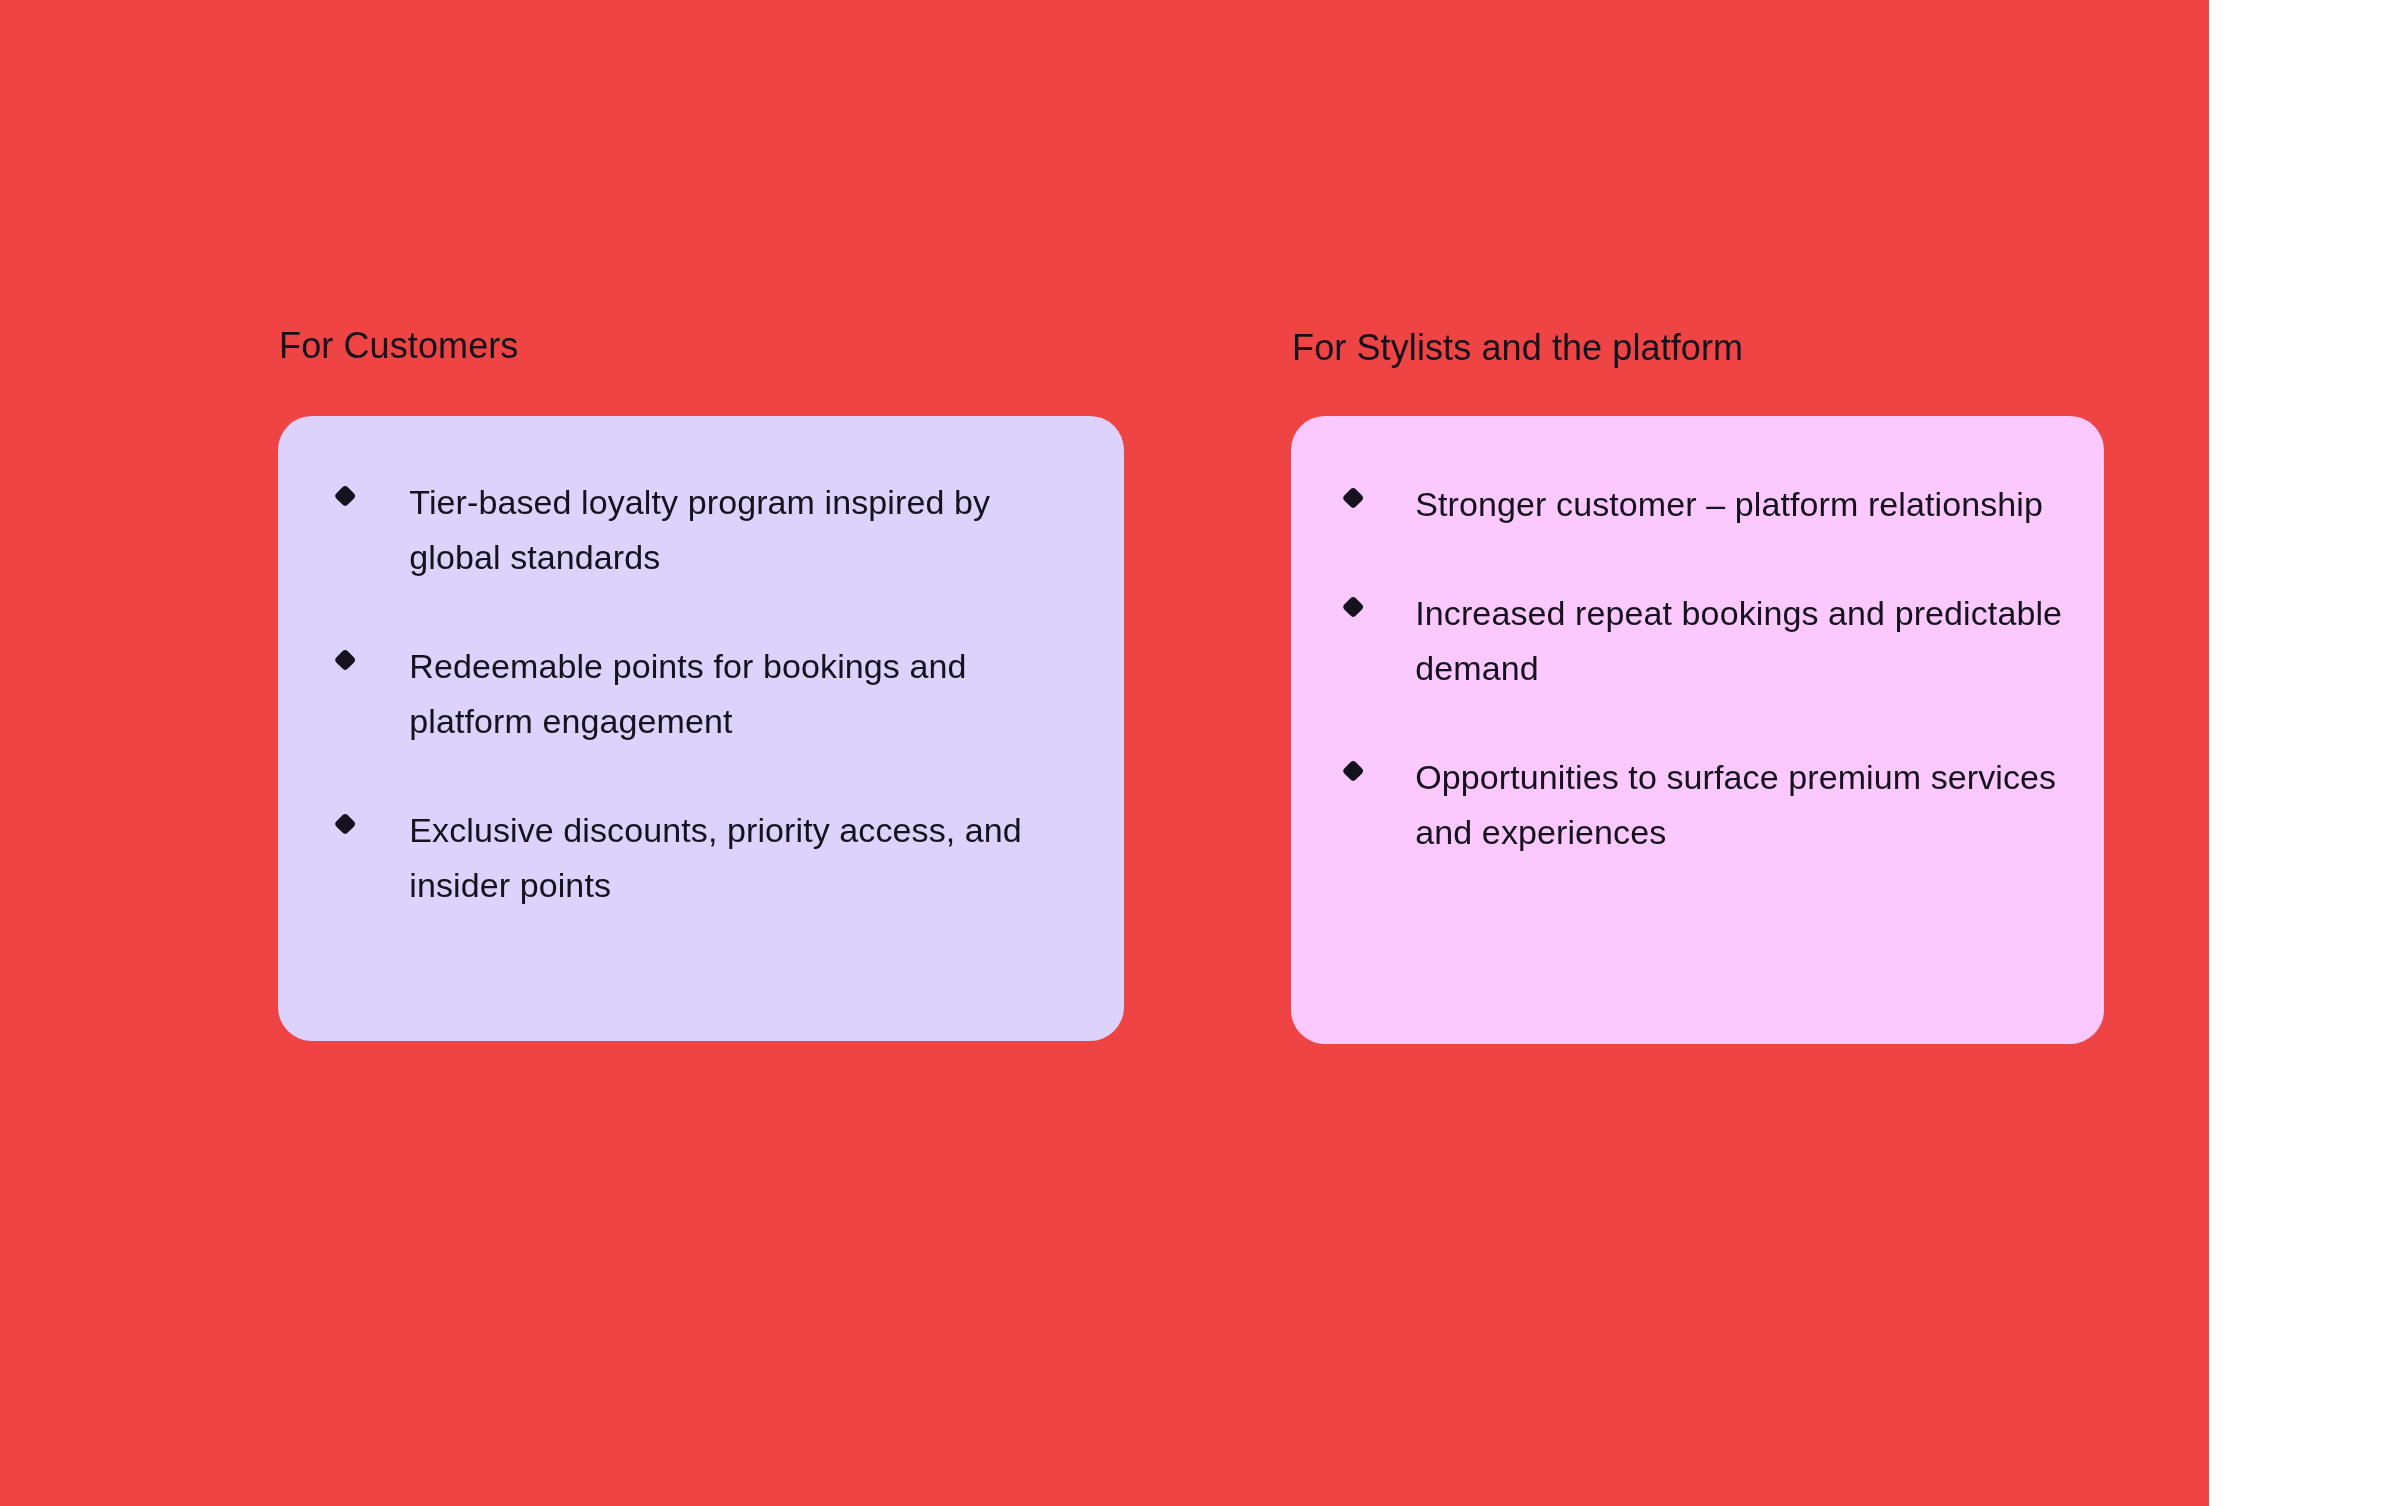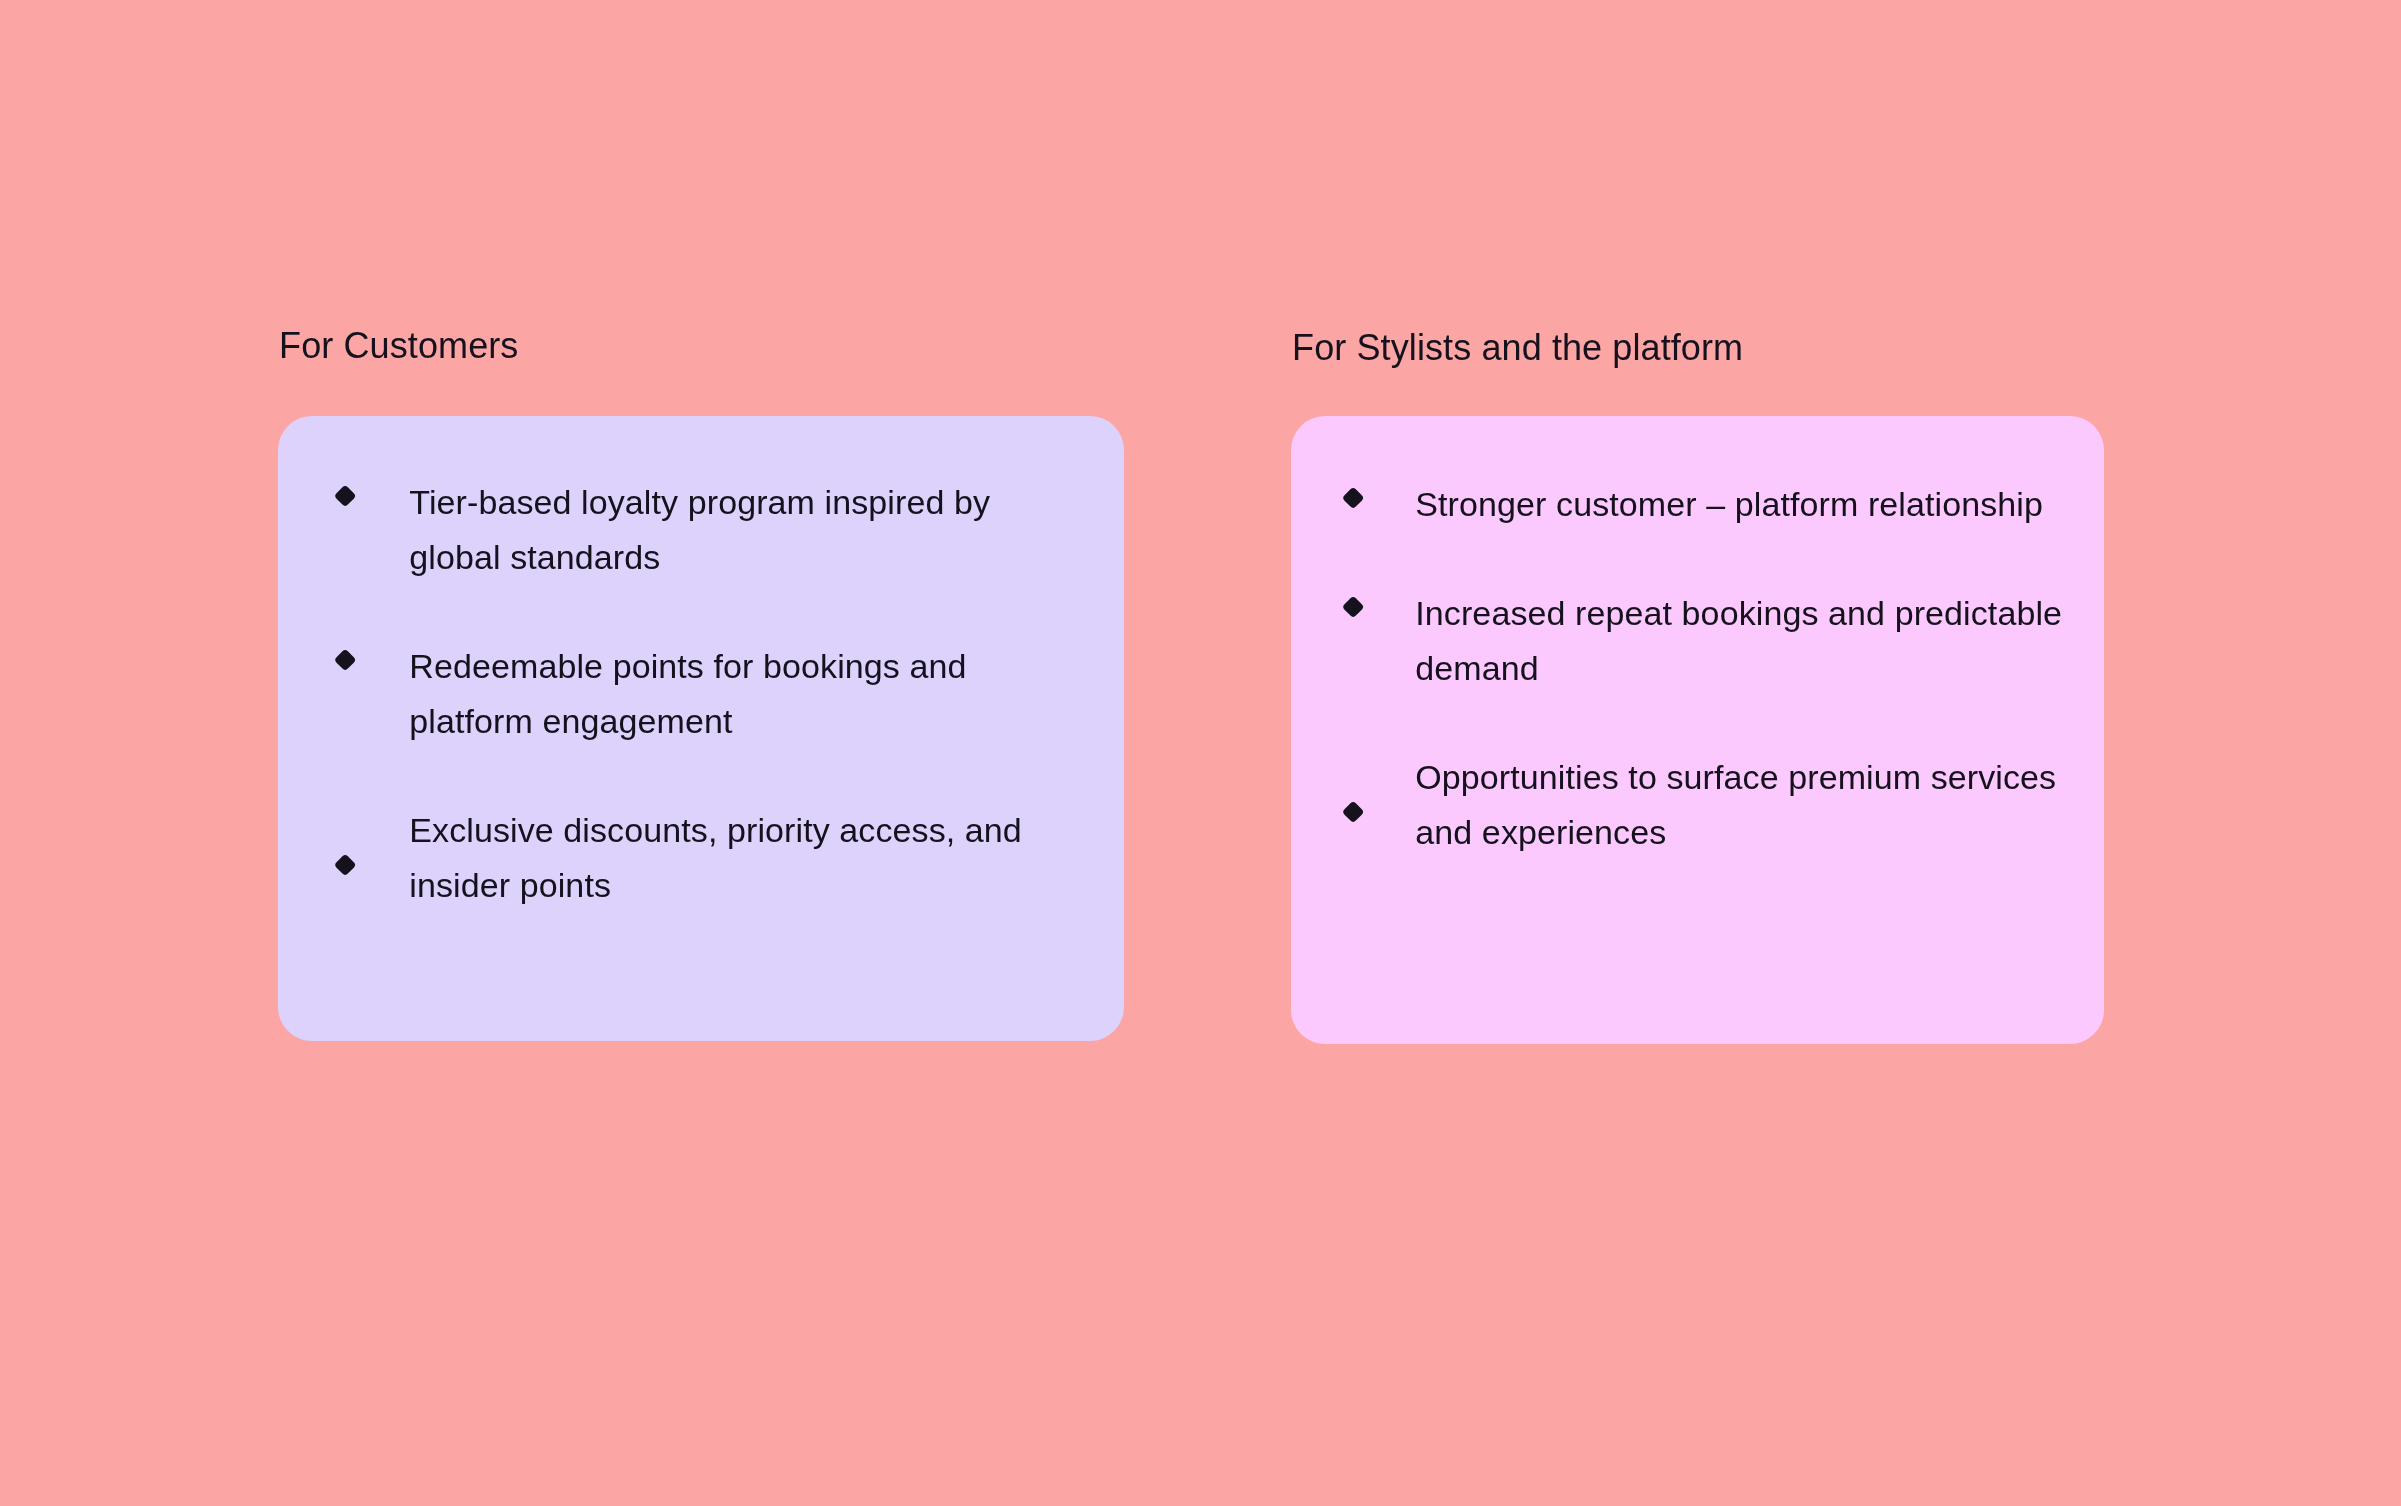--- a/index.html
+++ b/index.html
@@ -13,23 +13,23 @@
     font-family: "Liberation Sans", sans-serif;
     -webkit-font-smoothing: antialiased;
     position: relative;
     overflow: hidden;
   }
 
   .board {
     position: absolute;
     left: 0;
     top: 0;
-    width: 2401px;
+    width: 2209px;
     height: 1507px;
-    background: #fca5a5;
+    background: #ef4444;
   }
 
   
   .column {
     position: absolute;
   }
   .column--customers {
     left: 278px;
     top: 323px;
     width: 846px;
@@ -79,21 +79,20 @@
     padding: 0;
   }
   .bullet-item {
     display: flex;
     align-items: flex-start;
     margin-bottom: 54px;
     gap: 30px;
   }
   .bullet-item:last-child {
     margin-bottom: 0;
-    align-items: center;
   }
   .bullet-marker {
     flex: 0 0 auto;
     width: 16.3px;
     height: 16.3px;
     margin-top: 13px;
     margin-right: 26px;
     background: #15121d;
     border-radius: 3.8px;
     transform: rotate(45deg);

